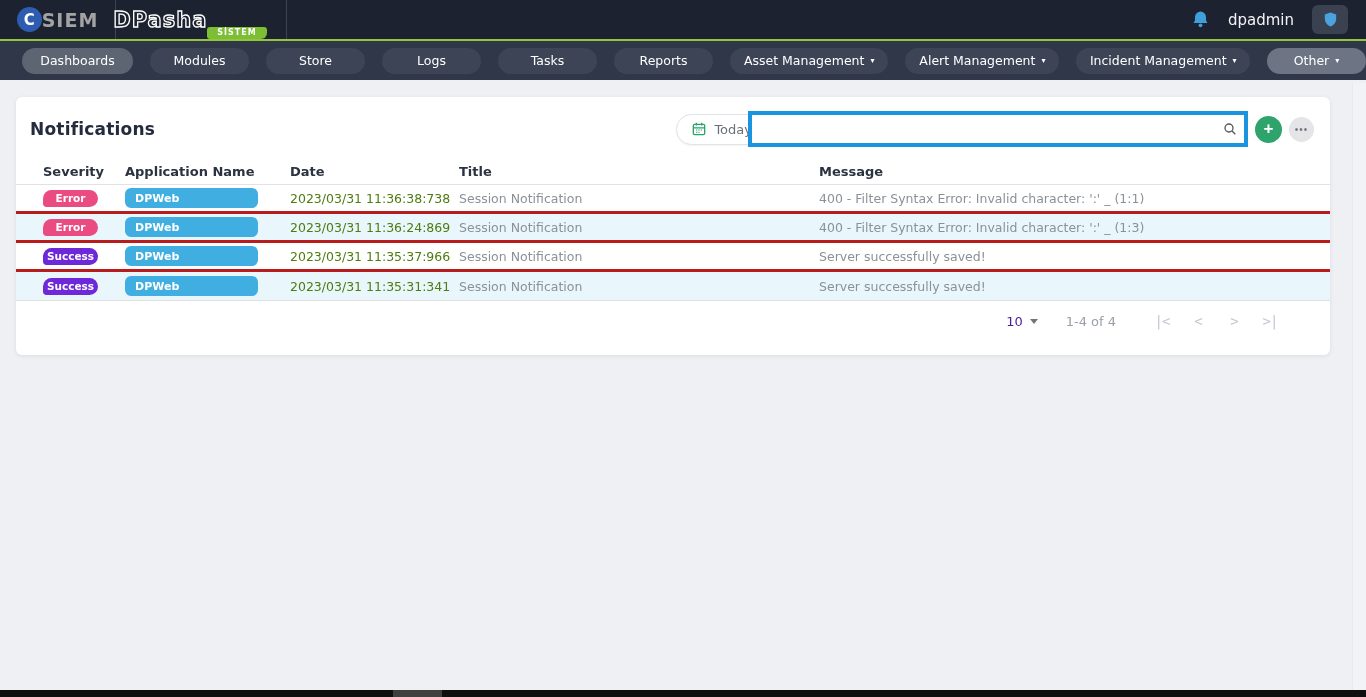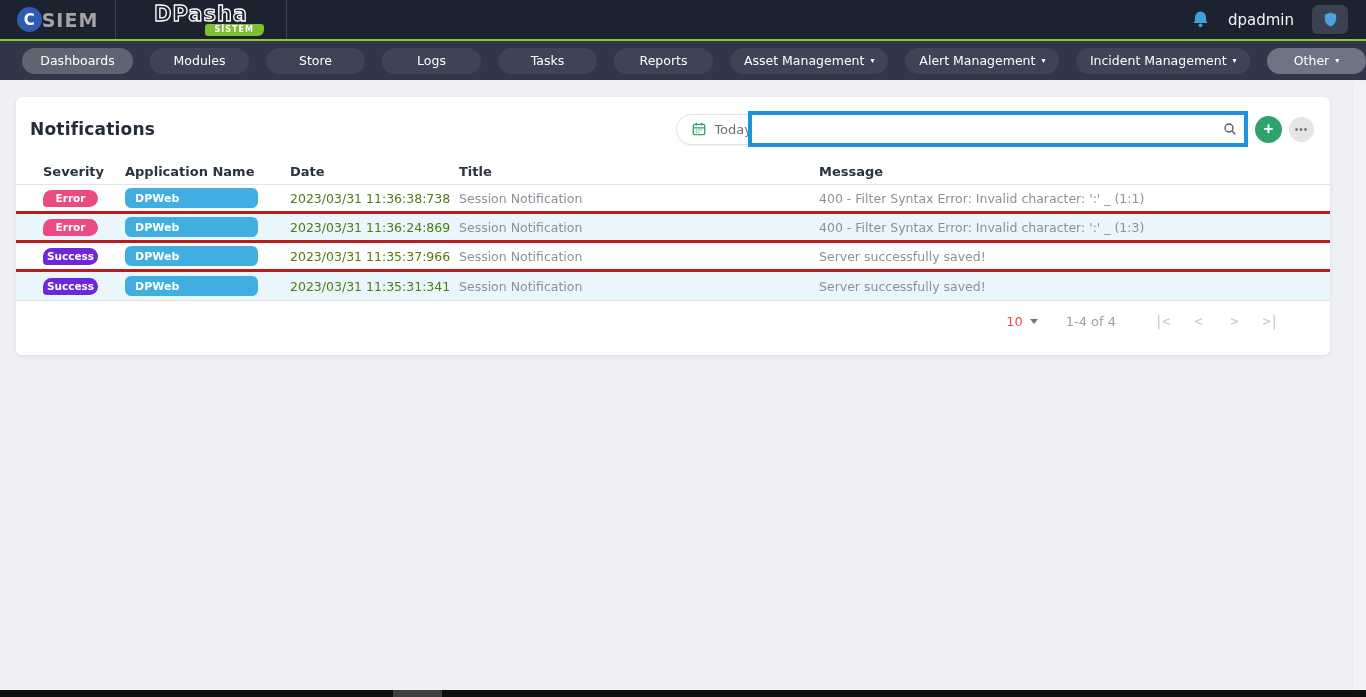--- a/index.html
+++ b/index.html
@@ -7,21 +7,21 @@
   body { font-family:"DejaVu Sans","Liberation Sans",sans-serif; background:#eef0f4; position:relative; }
 
   
   .topbar { height:41px; background:#1d2230; border-bottom:2px solid #93c63c;
             display:flex; align-items:stretch; }
   .brand-block { display:flex; align-items:center; justify-content:center; border-right:1px solid #3e4452; }
   .csiem { width:116px; gap:4px; }
   .c-circle { width:25px; height:25px; border-radius:50%; background:#2e5cb0; color:#fff;
               font-weight:bold; font-size:15px; display:flex; align-items:center; justify-content:center; }
   .siem-text { color:#a3a3a3; font-weight:bold; font-size:19px; letter-spacing:1px; margin-left:-4px; }
-  .dpasha { width:171px; flex-direction:column; position:relative; }
+  .dpasha { width:171px; position:relative; }
   .dpasha-text { font-size:21px; font-weight:800; letter-spacing:1px; color:#1d2230;
                  -webkit-text-stroke:1.3px #ffffff; line-height:20px; }
   .sistem-badge { background:#7cbf35; color:#fff; font-size:8px; font-weight:bold; letter-spacing:1px;
                   padding:1px 10px 2px; border-radius:3px 3px 6px 3px; align-self:flex-end; margin:0 22px 0 0; }
   .topbar-right { margin-left:auto; display:flex; align-items:center; gap:18px; padding-right:18px; }
   .username { color:#f2f3f5; font-size:15px; }
   .shield-btn { width:36px; height:29px; background:#3a4150; border-radius:6px;
                 display:flex; align-items:center; justify-content:center; cursor:pointer; }
 
   
@@ -71,21 +71,21 @@
   .badge-sev { display:inline-flex; align-items:center; justify-content:center; width:55px; height:17px;
                border-radius:9px 9px 9px 4px; color:#fff; font-size:10.5px; font-weight:bold; }
   .sev-error { background:#ea4c82; }
   .sev-success { background:#6d28d9; }
   .badge-app { display:inline-flex; align-items:center; width:133px; height:20px; border-radius:6px;
                background:#41aee1; color:#fff; font-size:11px; font-weight:bold; padding-left:10px; }
 
   
   .pagination { display:flex; align-items:center; justify-content:flex-end; gap:0;
                 padding:12px 42px 0 0; color:#9aa0a8; font-size:13px; }
-  .page-size { display:flex; align-items:center; gap:7px; cursor:pointer; color:#ef4444; }
+  .page-size { display:flex; align-items:center; gap:7px; cursor:pointer; color:#4c1d95; }
   .page-size-caret { width:0; height:0; border-left:4px solid transparent; border-right:4px solid transparent;
                      border-top:5px solid #6f767e; }
   .range-label { margin:0 28px 0 28px; color:#9aa0a8; }
   .pg-btn { width:36px; text-align:center; color:#c3c7ce; font-size:14px; letter-spacing:-1px; cursor:default;
             background:none; border:none; font-family:"DejaVu Sans Mono","Liberation Mono",monospace; }
 
   
   .vscroll { position:absolute; right:0; top:83px; width:14px; height:607px; background:#f2f3f6; border-left:1px solid #e8e9ed; }
   .hscroll { position:absolute; left:0; bottom:0; width:1366px; height:7px; background:#0f0f0f; }
   .hscroll-thumb { position:absolute; left:393px; top:0; width:49px; height:7px; background:#3f3f3f; }

